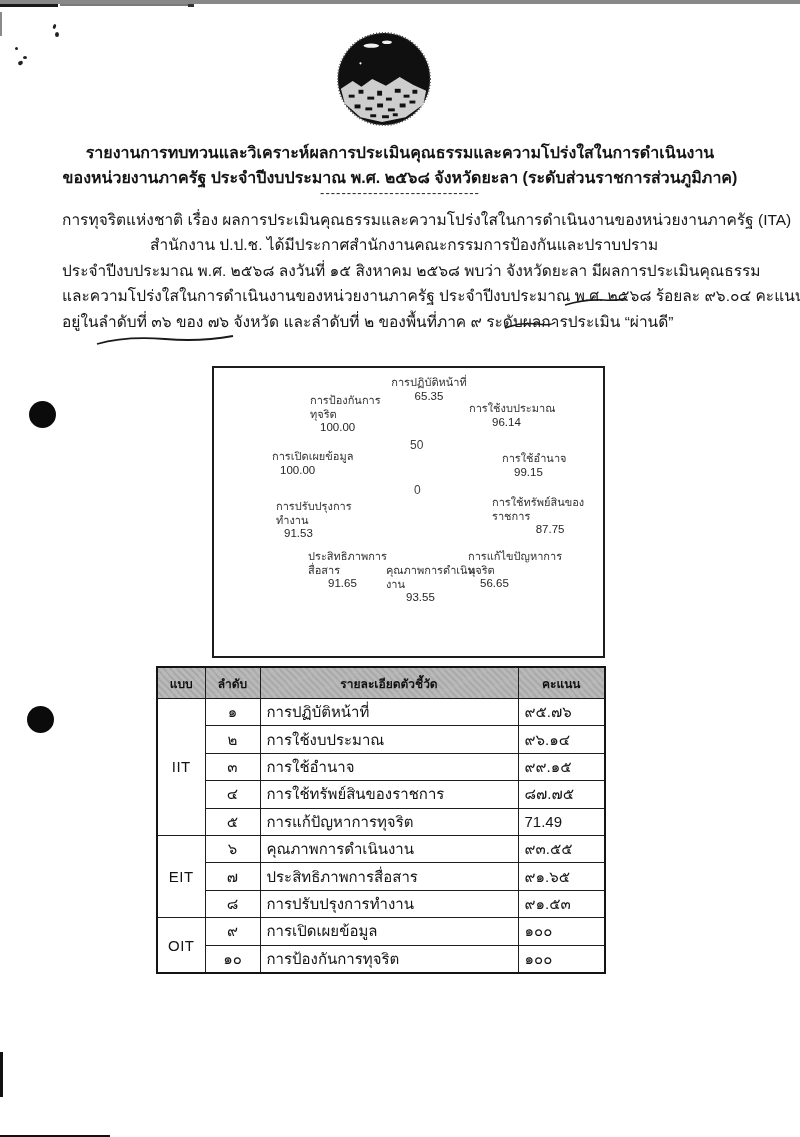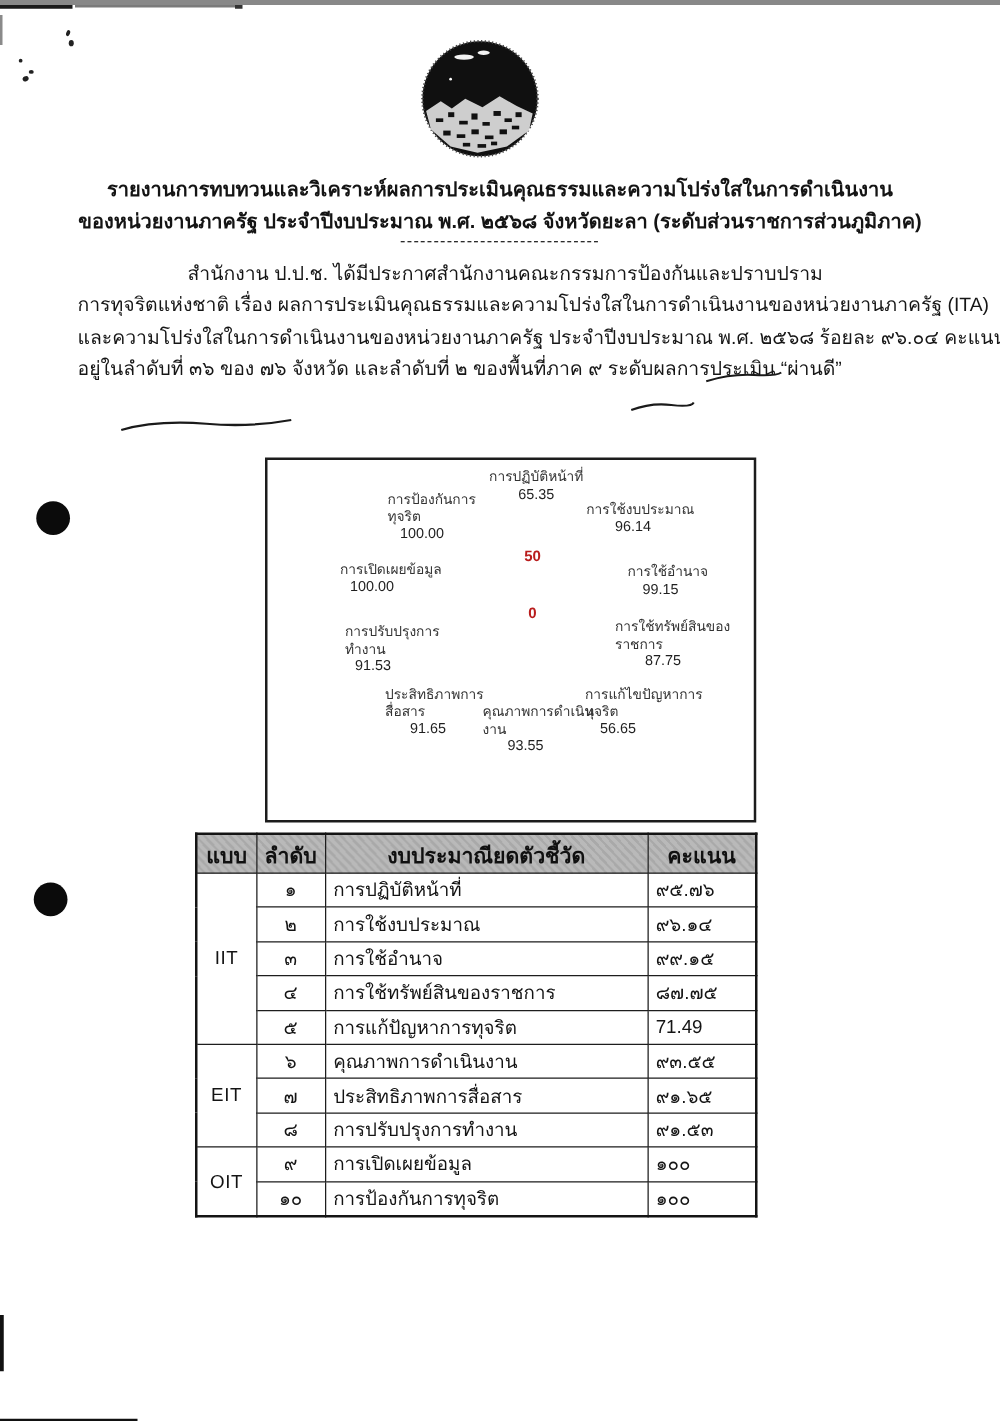--- a/index.html
+++ b/index.html
@@ -22,30 +22,30 @@
   
   .para{position:absolute;left:62px;width:678px;top:203px;font-size:15.5px;
         line-height:25.4px;color:#161616;}
   .para .pline{white-space:nowrap;}
   .para .pline.indent{padding-left:88px;}
   
   .chart-box{position:absolute;left:212px;top:362px;width:389px;height:288px;
         border:2px solid #1c1c1c;background:#fff;}
   .c-label{position:absolute;font-size:11px;line-height:13.5px;color:#333;}
   .c-val{font-size:11.5px;color:#1f1f1f;}
-  .c-tick{position:absolute;font-size:12px;font-weight:bold;color:#b91c1c;text-align:center;}
+  .c-tick{position:absolute;font-size:12px;font-weight:normal;color:#404040;}
   
   .pen{position:absolute;pointer-events:none;}
   
   .score-table{position:absolute;left:156px;top:662px;width:448px;
         border-collapse:collapse;table-layout:fixed;font-size:15px;color:#141414;}
   .score-table th,.score-table td{border:1.4px solid #1d1d1d;padding:0 6px;}
   .score-table{border:2.4px solid #141414;}
   .score-table thead th{
-      height:30px;font-weight:bold;font-size:17px;color:#101010;
+      height:30px;font-weight:bold;font-size:12px;color:#101010;
       background:repeating-linear-gradient(47deg,#b9b9b9 0 3px,#a9a9a9 3px 5px);}
   .score-table tbody td{height:26.4px;}
   .td-group{text-align:center;font-size:15px;letter-spacing:.5px;}
   .td-no{text-align:center;}
   .td-name{text-align:left;padding-left:9px;}
   .td-score{text-align:left;}
 </style>
 </head>
 <body>
 
@@ -96,22 +96,23 @@
     </g>
   </svg>
 
   <div class="title">
     <div>รายงานการทบทวนและวิเคราะห์ผลการประเมินคุณธรรมและความโปร่งใสในการดำเนินงาน</div>
     <div>ของหน่วยงานภาครัฐ ประจำปีงบประมาณ พ.ศ. ๒๕๖๘ จังหวัดยะลา (ระดับส่วนราชการส่วนภูมิภาค)</div>
   </div>
   <div class="separator">------------------------------</div>
 
   <div class="para">
+    <div class="pline">การทุจริตแห่งชาติ เรื่อง ผลการประเมินคุณธรรมและความโปร่งใสในการดำเนินงานของหน่วยงานภาครัฐ (ITA)</div>
     <div class="pline indent">สำนักงาน ป.ป.ช. ได้มีประกาศสำนักงานคณะกรรมการป้องกันและปราบปราม</div>
-    <div class="pline">การทุจริตแห่งชาติ เรื่อง ผลการประเมินคุณธรรมและความโปร่งใสในการดำเนินงานของหน่วยงานภาครัฐ (ITA)</div>
+    <div class="pline">ประจำปีงบประมาณ พ.ศ. ๒๕๖๘ ลงวันที่ ๑๕ สิงหาคม ๒๕๖๘ พบว่า จังหวัดยะลา มีผลการประเมินคุณธรรม</div>
     <div class="pline">และความโปร่งใสในการดำเนินงานของหน่วยงานภาครัฐ ประจำปีงบประมาณ พ.ศ. ๒๕๖๘ ร้อยละ ๙๖.๐๔ คะแนน</div>
     <div class="pline">อยู่ในลำดับที่ ๓๖ ของ ๗๖ จังหวัด และลำดับที่ ๒ ของพื้นที่ภาค ๙ ระดับผลการประเมิน “ผ่านดี”</div>
   </div>
 
   <svg class="pen" style="left:563px;top:292px;width:64px;height:12px;" viewBox="0 0 64 12">
     <path d="M2,9 Q22,3 40,4 T62,2" fill="none" stroke="#1a1a1a" stroke-width="1.6"></path>
   </svg>
   <svg class="pen" style="left:503px;top:316px;width:54px;height:10px;" viewBox="0 0 54 10">
     <path d="M2,8 Q18,2 34,4 T52,2" fill="none" stroke="#1a1a1a" stroke-width="1.6"></path>
   </svg>
@@ -153,21 +154,21 @@
 
     <div class="c-label" style="left:62px;top:132px;">
       <div>การปรับปรุงการ</div>
       <div>ทำงาน</div>
       <div class="c-val" style="padding-left:8px;">91.53</div>
     </div>
 
     <div class="c-label" style="left:278px;top:128px;">
       <div>การใช้ทรัพย์สินของ</div>
       <div>ราชการ</div>
-      <div class="c-val" style="padding-left:24px;">87.75</div>
+      <div class="c-val" style="padding-left:24px;text-align:center;">87.75</div>
     </div>
 
     <div class="c-label" style="left:94px;top:182px;">
       <div>ประสิทธิภาพการ</div>
       <div>สื่อสาร</div>
       <div class="c-val" style="padding-left:20px;">91.65</div>
     </div>
 
     <div class="c-label" style="left:172px;top:196px;">
       <div>คุณภาพการดำเนิน</div>
@@ -187,21 +188,21 @@
     <colgroup>
       <col style="width:48px">
         <col style="width:55px">
         <col style="width:258px">
         <col style="width:87px">
     </colgroup>
     <thead>
       <tr>
         <th>แบบ</th>
         <th>ลำดับ</th>
-        <th>งบประมาณียดตัวชี้วัด</th>
+        <th>รายละเอียดตัวชี้วัด</th>
         <th>คะแนน</th>
       </tr>
     </thead>
     <tbody>
       <tr>
         <td class="td-group" rowspan="5">IIT</td>
         <td class="td-no">๑</td>
         <td class="td-name">การปฏิบัติหน้าที่</td>
         <td class="td-score">๙๕.๗๖</td>
       </tr>

